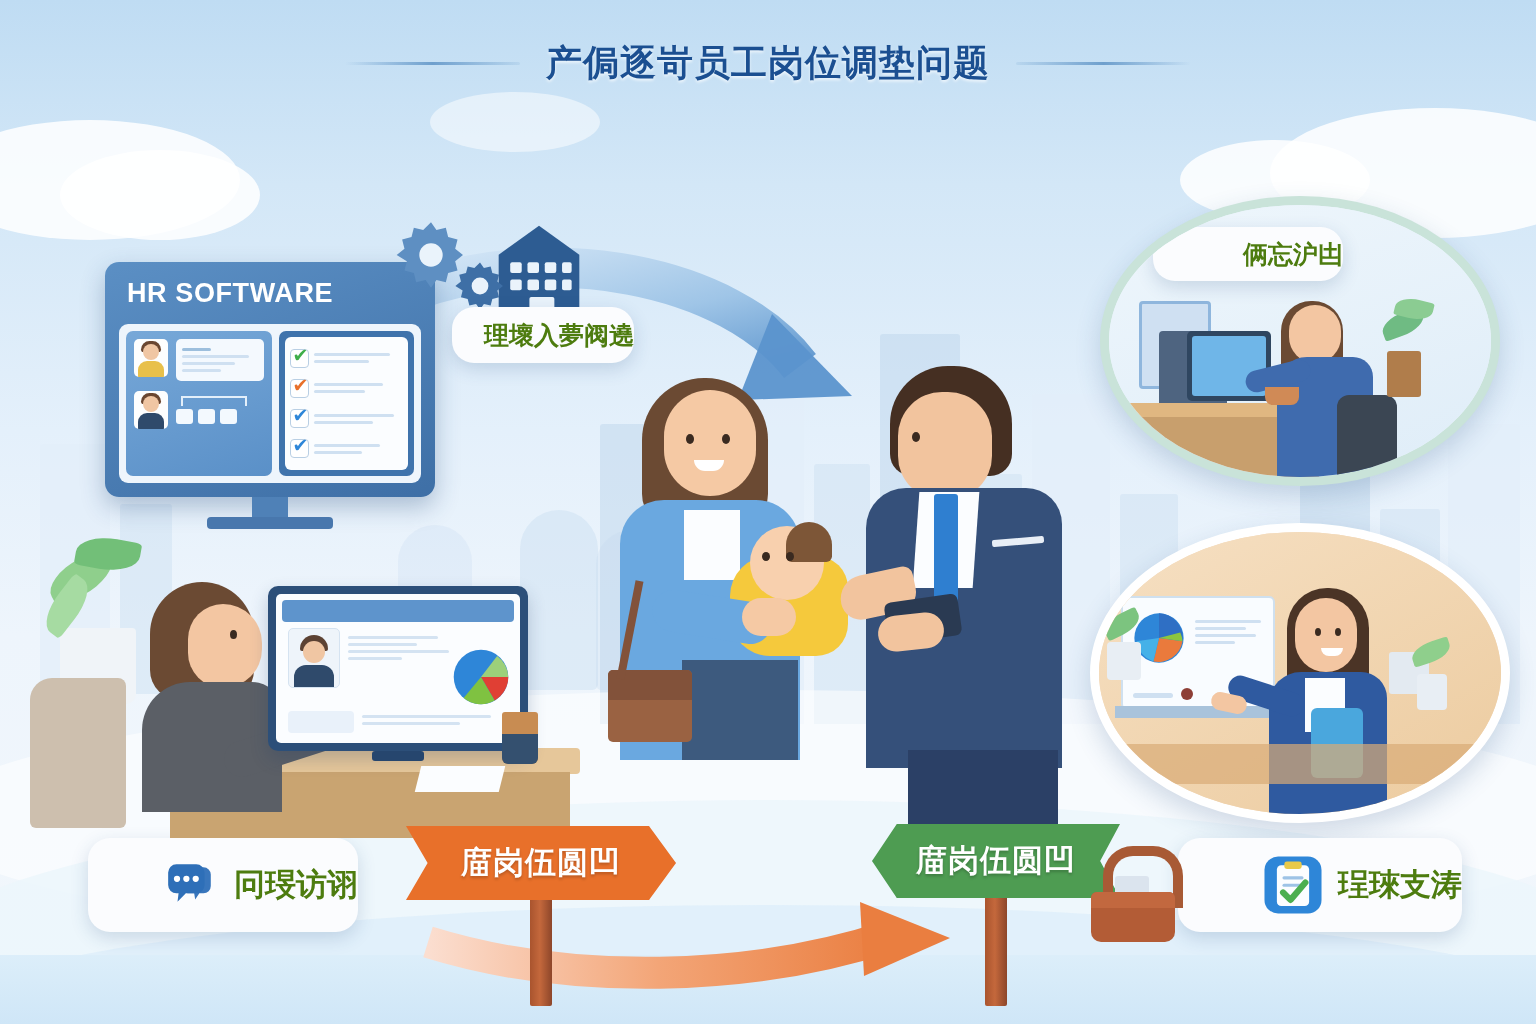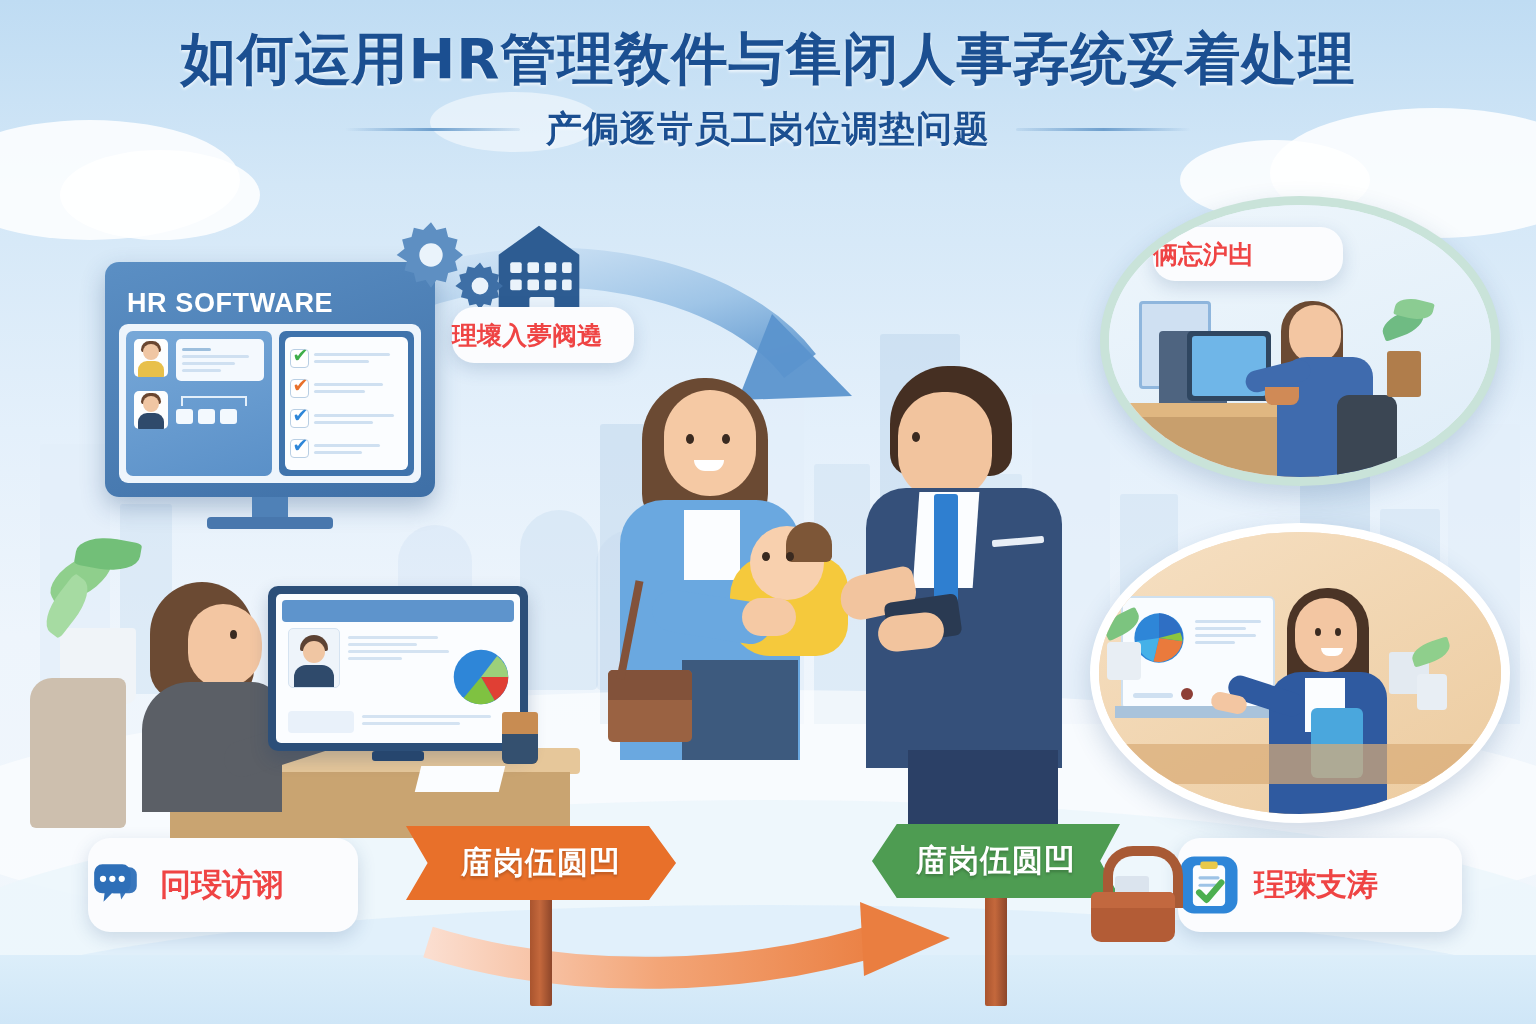--- a/index.html
+++ b/index.html
@@ -31,30 +31,30 @@
   #t1{font-size:56px;line-height:66px;}
   #t2wrap{display:flex;align-items:center;justify-content:center;gap:26px;margin-top:6px;}
   #t2{font-size:36px;line-height:62px;}
   .rule{width:175px;height:3px;background:linear-gradient(90deg,rgba(110,160,205,0),#6e9fcd,rgba(110,160,205,.15));border-radius:2px;}
   .rule.r{background:linear-gradient(90deg,rgba(110,160,205,.15),#6e9fcd,rgba(110,160,205,0));}
 
   
   .pill{
     position:absolute;background:#fbfcfe;border-radius:22px;
     box-shadow:0 6px 18px rgba(40,80,130,.18);
-    display:flex;align-items:center;justify-content:flex-start;
-    color:#ef4444;font-weight:700;
+    display:flex;align-items:center;justify-content:flex-end;
+    color:#4d7c0f;font-weight:700;
     font-family:"DejaVu Sans","Liberation Sans",sans-serif;
   }
 
   
   #monitor{position:absolute;left:105px;top:262px;width:330px;height:235px;z-index:25;}
   #mon-body{position:absolute;inset:0;background:linear-gradient(160deg,#5b8fc4,#3e6fa6);
     border-radius:14px;box-shadow:0 10px 24px rgba(30,70,120,.30);}
-  #mon-title{position:absolute;left:22px;top:16px;color:#fff;font-size:27px;font-weight:700;letter-spacing:.6px;margin-top:10px;}
+  #mon-title{position:absolute;left:22px;top:16px;color:#fff;font-size:27px;font-weight:700;letter-spacing:.6px;}
   #mon-screen{position:absolute;left:14px;top:62px;right:14px;bottom:14px;background:#eef5fc;border-radius:9px;padding:7px;display:flex;gap:7px;box-sizing:border-box;}
   #mon-left{flex:1.05;background:linear-gradient(160deg,#77a8d8,#5a90c8);border-radius:7px;position:relative;padding:8px;box-sizing:border-box;}
   #mon-right{flex:1;background:#3f73ac;border-radius:7px;padding:6px;box-sizing:border-box;}
   .avatar{width:34px;height:38px;background:#fdfefe;border-radius:5px;position:relative;overflow:hidden;}
   .av-head{position:absolute;left:50%;transform:translateX(-50%);top:5px;width:16px;height:16px;border-radius:50%;background:#f0c6a3;}
   .av-hair{position:absolute;left:50%;transform:translateX(-50%);top:2px;width:20px;height:11px;border-radius:10px 10px 3px 3px;background:#6a4630;}
   .av-body{position:absolute;left:50%;transform:translateX(-50%);bottom:0;width:26px;height:16px;border-radius:9px 9px 0 0;}
   .bubbleblock{background:#f4f9fe;border-radius:5px;padding:5px 6px;position:relative;}
   .ln{height:3px;background:#cfe0f1;border-radius:2px;margin:4px 0;}
   .orgbox{width:17px;height:15px;background:#f3f9fe;border-radius:3px;}
@@ -120,21 +120,20 @@
     <div class="ghost" style="left:596px;top:530px;width:70px;height:160px;opacity:.28;"></div>
     <div class="ghost" style="left:398px;top:525px;width:74px;height:170px;opacity:.25;"></div>
 
     <div class="floorwave" style="top:690px;height:260px;background:rgba(255,255,255,.55);"></div>
     <div class="floorwave" style="top:800px;height:300px;background:rgba(236,246,252,.9);"></div>
     <div class="floorwave" style="top:905px;height:240px;background:rgba(222,238,250,.85);"></div>
     <div style="position:absolute;left:0;top:955px;width:100%;height:70px;background:linear-gradient(180deg,#dceefa,#cfe6f7);"></div>
   </div>
 
   <div id="title">
-    <div id="t1" class="t-line">如何运用HR管理敎件与隼闭人事孨统妥着处理</div>
     <div id="t2wrap">
       <div class="rule"></div>
       <div id="t2" class="t-line">产侷逐岢员工岗位调垫问题</div>
       <div class="rule r"></div>
     </div>
   </div>
 
   <svg class="arrowsvg" style="left:400px;top:248px;width:520px;height:200px;z-index:12" viewBox="0 0 520 200">
     <defs>
         <linearGradient id="ga" x1="0" y1="0" x2="1" y2="1">

